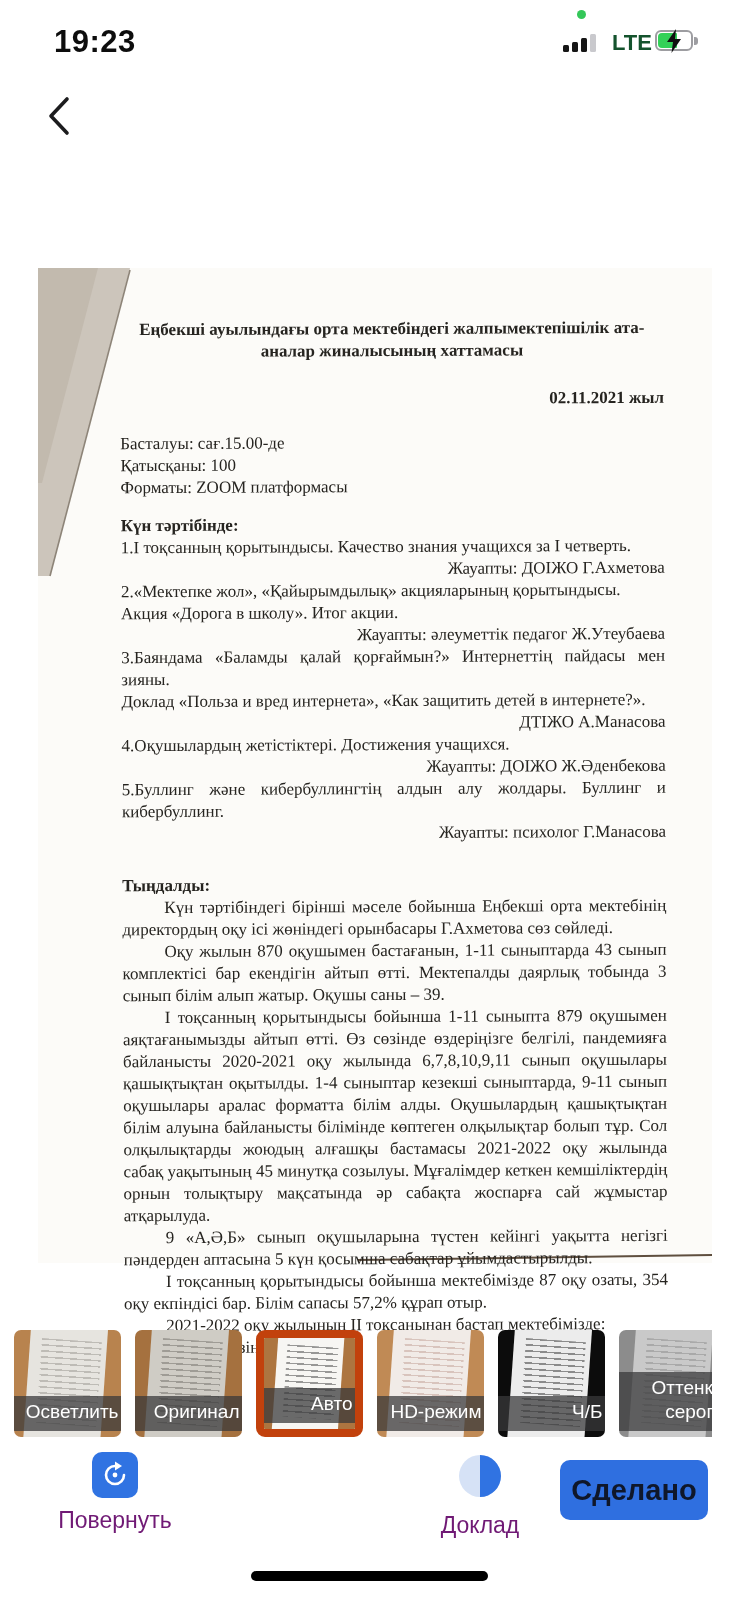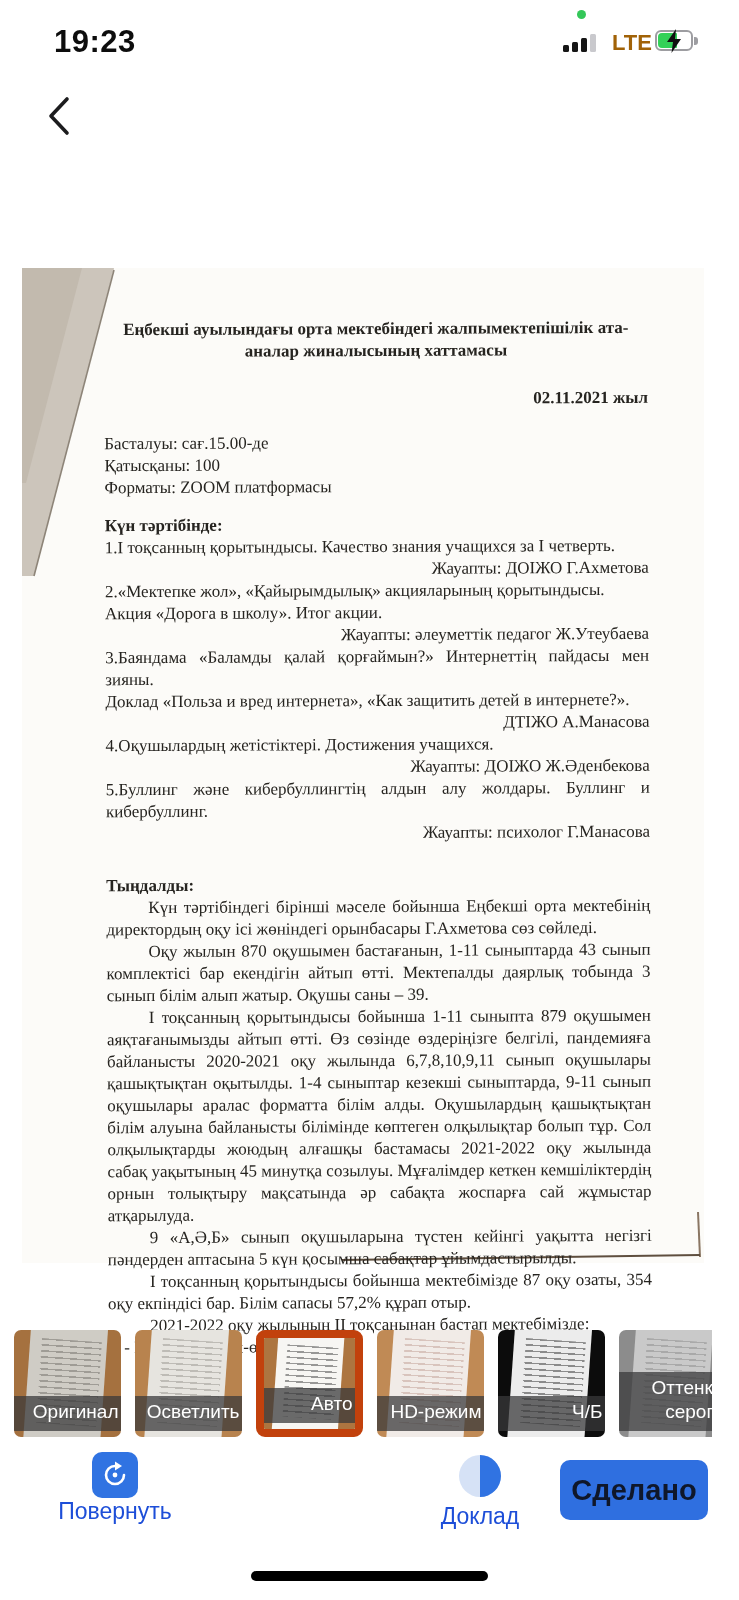--- a/index.html
+++ b/index.html
@@ -13,36 +13,36 @@
     position:absolute; left:54px; top:24px; font-size:31px; font-weight:700;
     color:#0d0d0d; letter-spacing:.5px;
   }
   .green-dot { position:absolute; left:577px; top:10px; width:9px; height:9px; border-radius:50%; }
   .signal { position:absolute; left:563px; top:33px; width:40px; height:19px; }
   .signal span { position:absolute; bottom:0; width:6px; border-radius:1.5px; background:#161616; }
   .signal .b1 { left:0;  height:7px; }
   .signal .b2 { left:9px;  height:10px; }
   .signal .b3 { left:18px; height:14px; }
   .signal .b4 { left:27px; height:18px; background:#c9c9cd; }
-  .lte { position:absolute; left:612px; top:30px; font-size:22px; font-weight:600; color:#a16207; }
+  .lte { position:absolute; left:612px; top:30px; font-size:22px; font-weight:600; color:#14532d; }
   .battery { position:absolute; left:655px; top:30px; width:46px; height:22px; }
   .bat-body {
     position:absolute; left:0; top:0; width:38px; height:21px;
     border:2px solid #9d9da1; border-radius:6px; box-sizing:border-box; background:#fff;
   }
   .bat-fill { position:absolute; left:1px; top:1px; bottom:1px; width:56%; border-radius:4px 1px 1px 4px; }
   .bolt { position:absolute; left:9px; top:-2px; }
   .bat-nub { position:absolute; left:39px; top:7px; width:4px; height:8px; background:#9d9da1; border-radius:0 3px 3px 0; }
 
   
   .back-btn { position:absolute; left:38px; top:94px; width:40px; height:46px; background:none; border:none; padding:0; cursor:pointer; }
 
   
   .photo {
-    position:absolute; left:22px; top:268px; width:682px; height:995px;
+    position:absolute; left:38px; top:268px; width:682px; height:995px;
     background:#fcfbf8;
   }
   .corner-svg { position:absolute; left:0; top:0; }
   .edge-svg { position:absolute; left:0; top:930px; }
   .doc-text {
     position:absolute; left:84px; top:50px; width:544px;
     font-family:"Liberation Serif","DejaVu Serif", serif;
     font-size:17px; line-height:22px; color:#262420;
     transform:rotate(-0.25deg);
   }
@@ -93,21 +93,21 @@
   
   .action { position:absolute; top:1452px; text-align:center; background:none; border:none; padding:0; cursor:pointer; }
   .a-rotate { left:40px;  width:150px; }
   .a-crop   { left:235px; width:140px; }
   .a-filter { left:415px; width:130px; }
   .icon-sq {
     display:inline-flex; align-items:center; justify-content:center;
     width:46px; height:46px; border-radius:10px; background:#3073e2;
   }
   .icon-circle { display:inline-block; width:48px; height:48px; }
-  .action-label { font-size:23px; color:#1d4ed8; }
+  .action-label { margin-top:9px; font-size:23px; color:#701a75; }
   .done-btn {
     position:absolute; left:560px; top:1460px; width:148px; height:60px;
     background:#2f6fe0; border:none; border-radius:10px; cursor:pointer;
     color:#0f172a; font-size:29px; font-weight:700; font-family:"Liberation Sans",sans-serif;
   }
   .home-indicator {
     position:absolute; left:251px; top:1571px; width:237px; height:10px;
     border-radius:5px; background:#000; cursor:grab;
   }
 </style>
@@ -177,27 +177,27 @@
         <div class="doc-line s-para">Оқу жылын 870 оқушымен бастағанын, 1-11 сыныптарда 43 сынып комплектісі бар екендігін айтып өтті. Мектепалды даярлық тобында 3 сынып білім алып жатыр. Оқушы саны – 39.</div>
         <div class="doc-line s-para">I тоқсанның қорытындысы бойынша 1-11 сыныпта 879 оқушымен аяқтағанымызды айтып өтті. Өз сөзінде өздеріңізге белгілі, пандемияға байланысты 2020-2021 оқу жылында 6,7,8,10,9,11 сынып оқушылары қашықтықтан оқытылды. 1-4 сыныптар кезекші сыныптарда, 9-11 сынып оқушылары аралас форматта білім алды. Оқушылардың қашықтықтан білім алуына байланысты білімінде көптеген олқылықтар болып тұр. Сол олқылықтарды жоюдың алғашқы бастамасы 2021-2022 оқу жылында сабақ уақытының 45 минутқа созылуы. Мұғалімдер кеткен кемшіліктердің орнын толықтыру мақсатында әр сабақта жоспарға сай жұмыстар атқарылуда.</div>
         <div class="doc-line s-para">9 «А,Ә,Б» сынып оқушыларына түстен кейінгі уақытта негізгі пәндерден аптасына 5 күн қосымша сабақтар ұйымдастырылды.</div>
         <div class="doc-line s-para">I тоқсанның қорытындысы бойынша мектебімізде 87 оқу озаты, 354 оқу екпіндісі бар. Білім сапасы 57,2% құрап отыр.</div>
         <div class="doc-line s-para">2021-2022 оқу жылының II тоқсанынан бастап мектебімізде:</div>
         <div class="doc-line s-indent">- Мектептің өзін-өзі басқаруы</div>
       </div>
   </div>
 
   <div class="filters">
+    <button class="thumb v-lighten">
+      <span class="thumb-photo"></span>
+      <span class="thumb-label">Осветлить</span>
+    </button>
     <button class="thumb v-original">
       <span class="thumb-photo"></span>
       <span class="thumb-label">Оригинал</span>
-    </button>
-    <button class="thumb v-lighten">
-      <span class="thumb-photo"></span>
-      <span class="thumb-label">Осветлить</span>
     </button>
     <button class="thumb v-auto selected">
       <span class="thumb-photo"></span>
       <span class="thumb-label">Авто</span>
     </button>
     <button class="thumb v-hd">
       <span class="thumb-photo"></span>
       <span class="thumb-label">HD-режим</span>
     </button>
     <button class="thumb v-bw">

